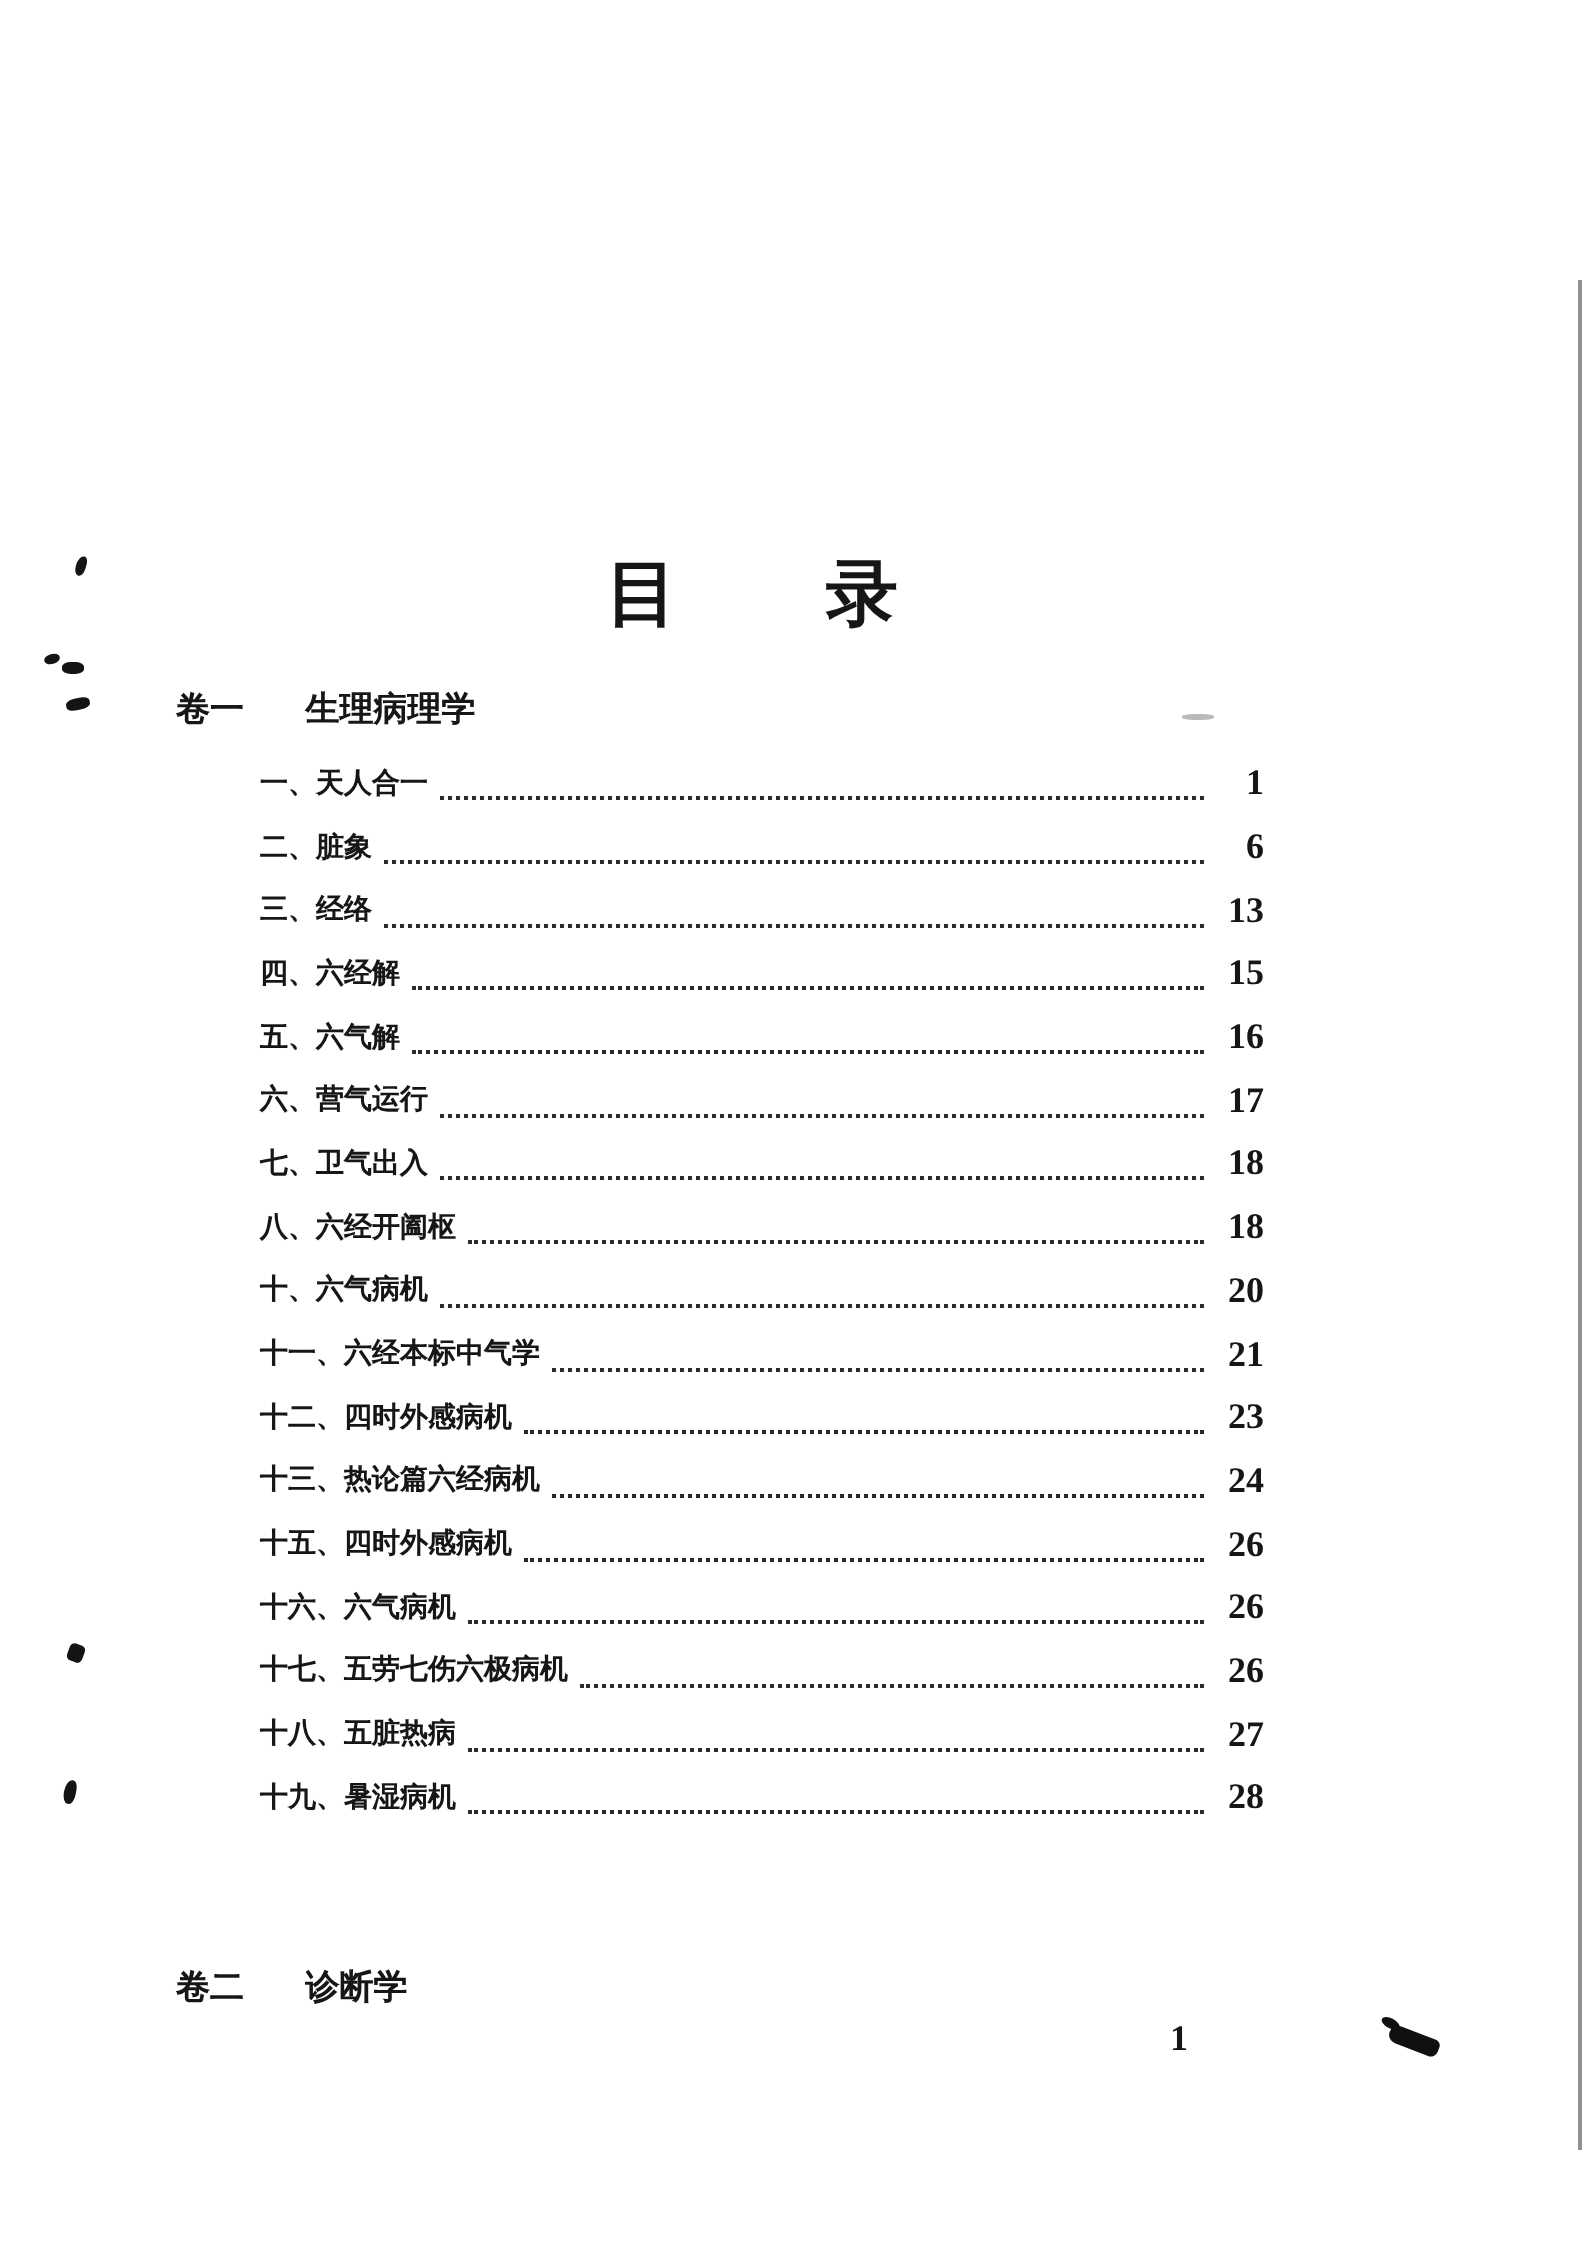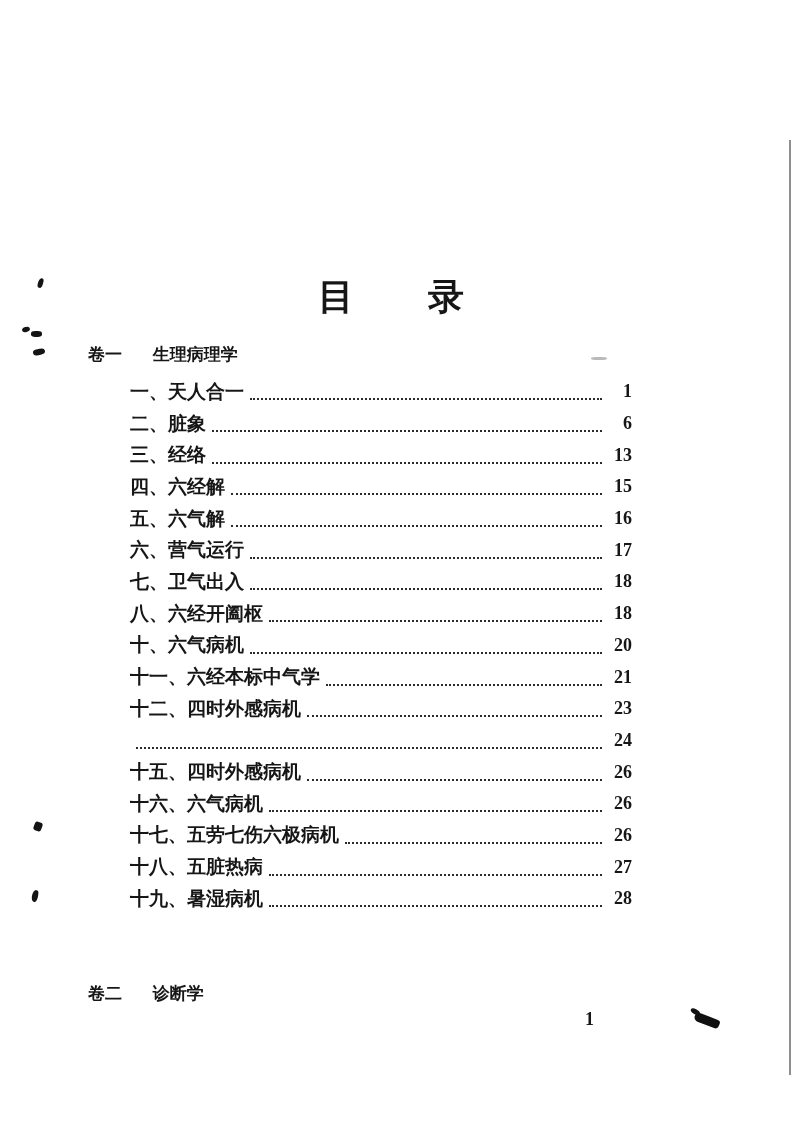--- a/index.html
+++ b/index.html
@@ -7,42 +7,42 @@
     position:relative;
     width:793px;height:1122px;
     margin:0 auto;
     background:#ffffff;
     overflow:hidden;
     font-family:"Liberation Sans", sans-serif;
     color:#161616;
   }
   
   .doc-title{
-    position:absolute;top:277px;left:318px;
+    position:absolute;top:277px;left:303px;
     font-size:36px;font-weight:700;line-height:40px;
     letter-spacing:0;white-space:nowrap;
   }
   .doc-title .t1{margin-right:64px;}
   
   .section-header{
     position:absolute;left:88px;
     font-size:17px;font-weight:700;white-space:nowrap;
   }
   .section-header .vol{margin-right:26px;}
   .sh1{top:343px;}
   .sh2{top:982px;}
   
   .entries{
     position:absolute;left:130px;top:376px;width:502px;
   }
   .row{
     display:flex;align-items:center;height:31.7px;
   }
   .lbl{
-    white-space:nowrap;font-size:19px;font-weight:700;
+    white-space:nowrap;font-size:14px;font-weight:700;
   }
   .leader{
     flex:1;height:15px;margin:0 4px 0 6px;
     border-bottom:2px dotted #2b2b2b;
   }
   .pg{
     font-family:"Liberation Serif", serif;
     font-size:18px;font-weight:700;
     min-width:26px;text-align:right;white-space:nowrap;
   }
@@ -152,20 +152,21 @@
     <span class="pg">21</span>
   </div>
 
   <div class="row">
     <span class="lbl">十二、四时外感病机</span>
     <span class="leader"></span>
     <span class="pg">23</span>
   </div>
 
   <div class="row">
+    <span class="lbl">十三、热论篇六经病机</span>
     <span class="leader"></span>
     <span class="pg">24</span>
   </div>
 
 
   <div class="row">
     <span class="lbl">十五、四时外感病机</span>
     <span class="leader"></span>
     <span class="pg">26</span>
   </div>

